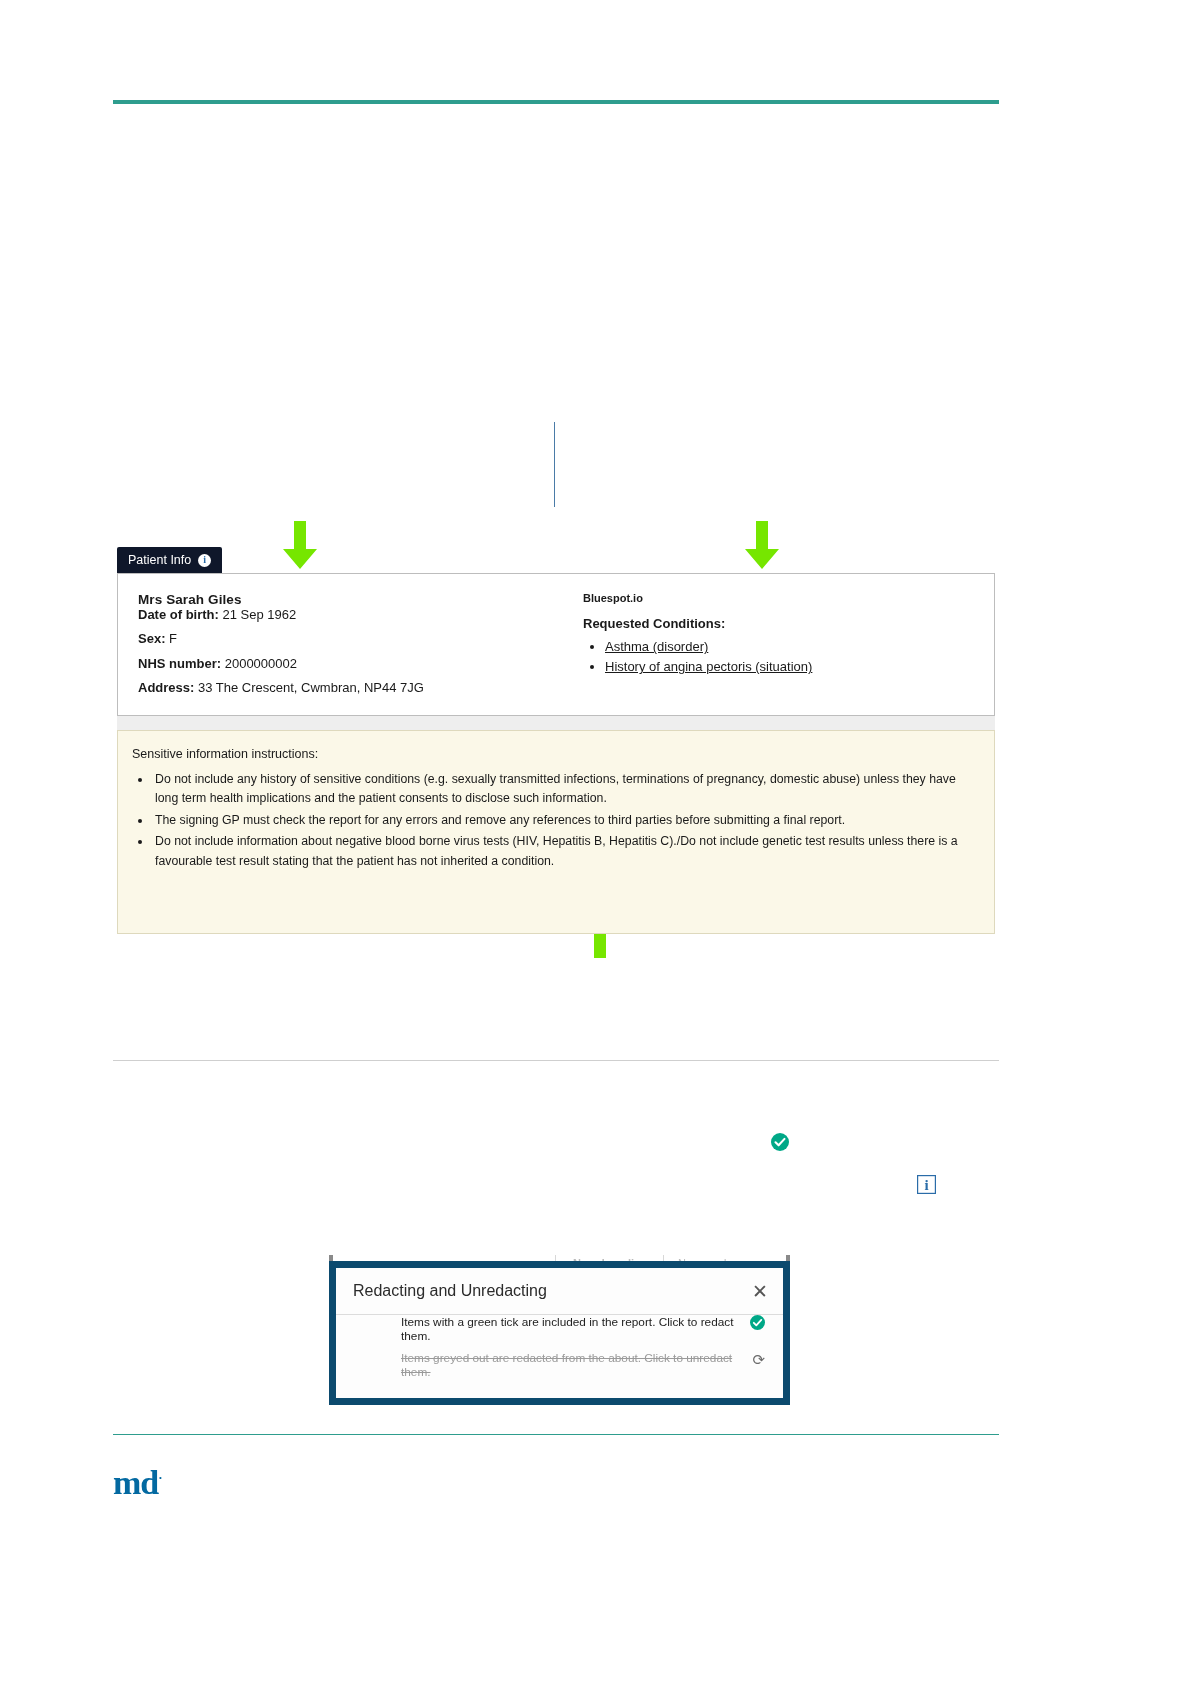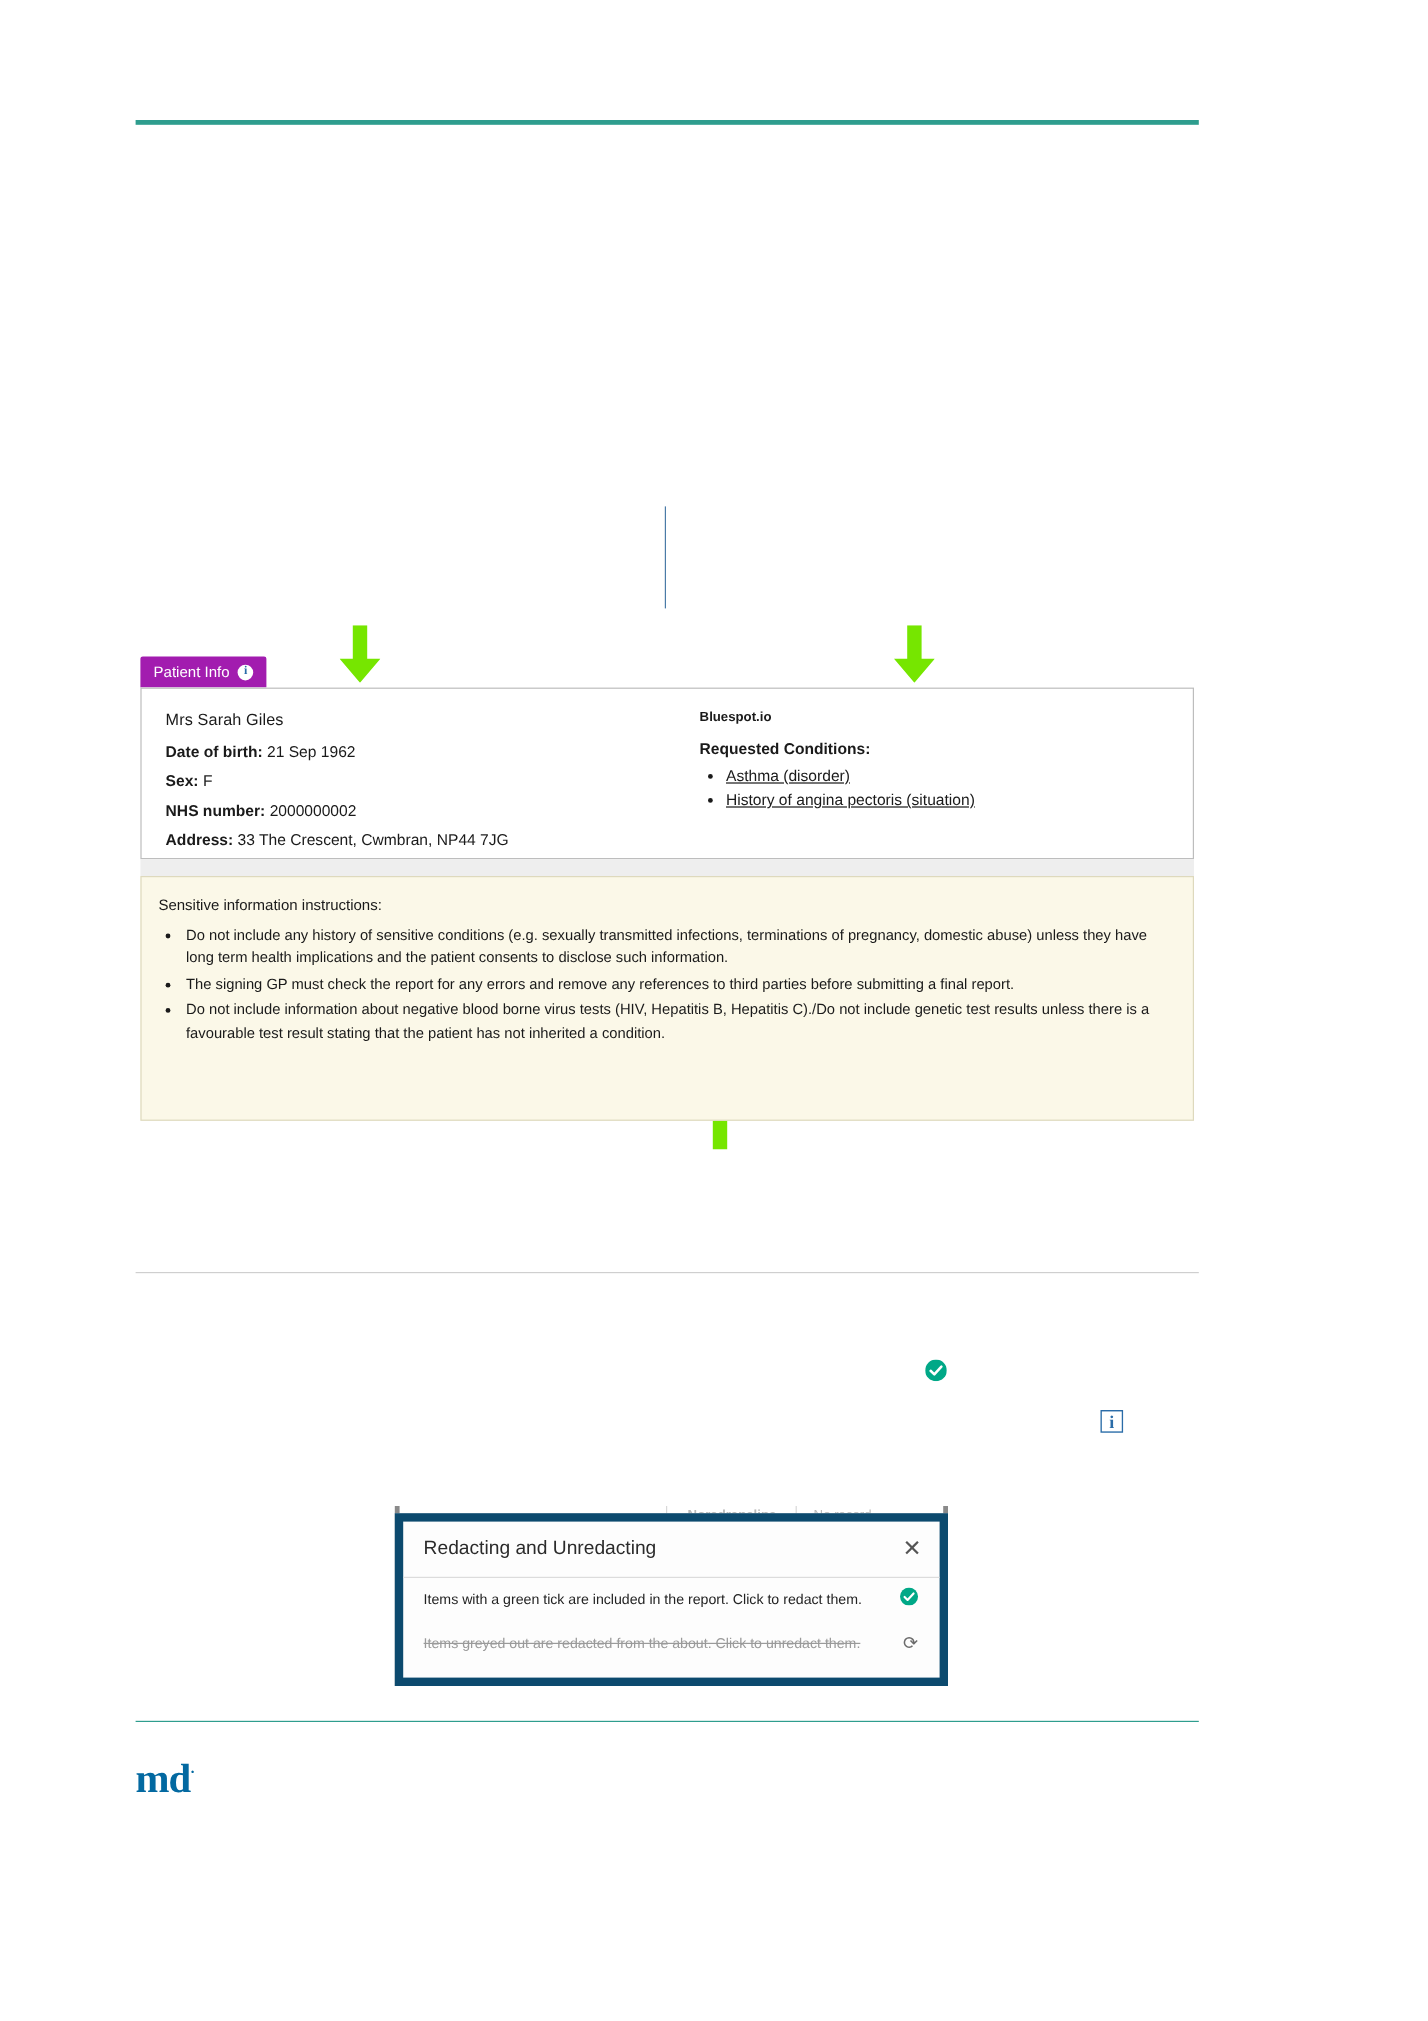--- a/index.html
+++ b/index.html
@@ -60,21 +60,21 @@
     height: 48px;
   }
   .arrow svg { display: block; }
 
   
   .patient-tab {
     position: absolute;
     left: 117px;
     top: 547px;
     height: 26px;
-    background: #a21caf;
+    background: #0f172a;
     color: #ffffff;
     font-size: 12.5px;
     padding: 0 11px;
     display: flex;
     align-items: center;
     gap: 7px;
     border-radius: 2px 2px 0 0;
   }
   .info-glyph {
     display: inline-flex;
@@ -105,22 +105,21 @@
   }
   .panel-col {
     padding: 18px 0 0 20px;
     box-sizing: border-box;
   }
   .panel-col.left { width: 445px; }
   .panel-col.right { width: 430px; }
 
   .pname {
     font-size: 13.5px;
-    font-weight: normal;
-    margin-bottom: 12px;
+    font-weight: bold;
     letter-spacing: .1px;
   }
   .frow {
     font-size: 13px;
     margin-bottom: 8px;
     line-height: 1.25;
   }
   .frow b { font-weight: bold; }
 
   .rhead {
@@ -259,25 +258,25 @@
   }
   .modal-close {
     font-size: 19px;
     color: #555555;
     line-height: 1;
     cursor: pointer;
     font-family: "Liberation Sans", sans-serif;
   }
   .modal-row {
     display: flex;
-    align-items: center;
     justify-content: space-between;
     padding: 0 18px 0 17px;
     height: 36px;
     box-sizing: border-box;
+    margin-left: 48px;
   }
   .modal-row .txt { font-size: 11.8px; color: #222222; }
   .modal-row.redacted .txt {
     color: #9a9a9a;
     text-decoration: line-through;
   }
   .modal-row:first-of-type { margin-top: 15px; }
   .refresh-glyph {
     font-size: 15px;
     color: #6b6b6b;

